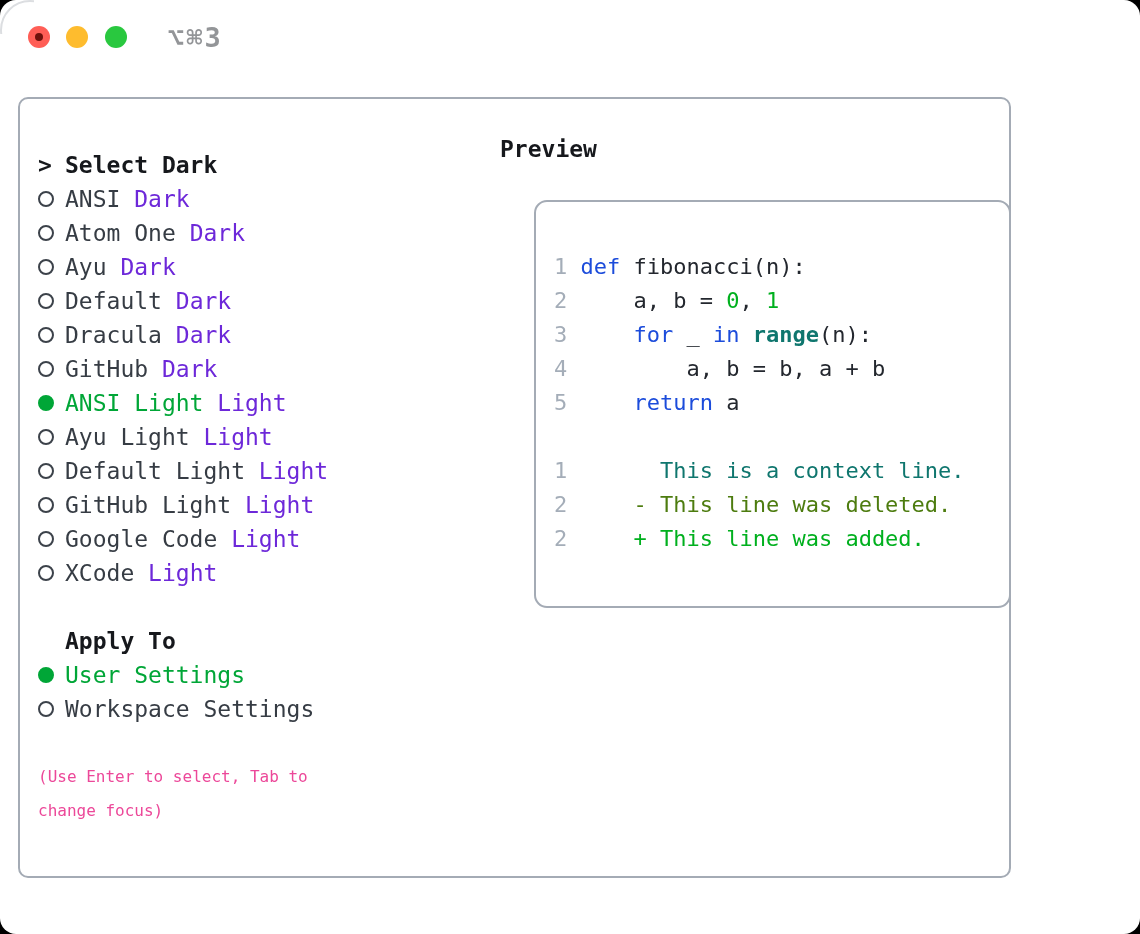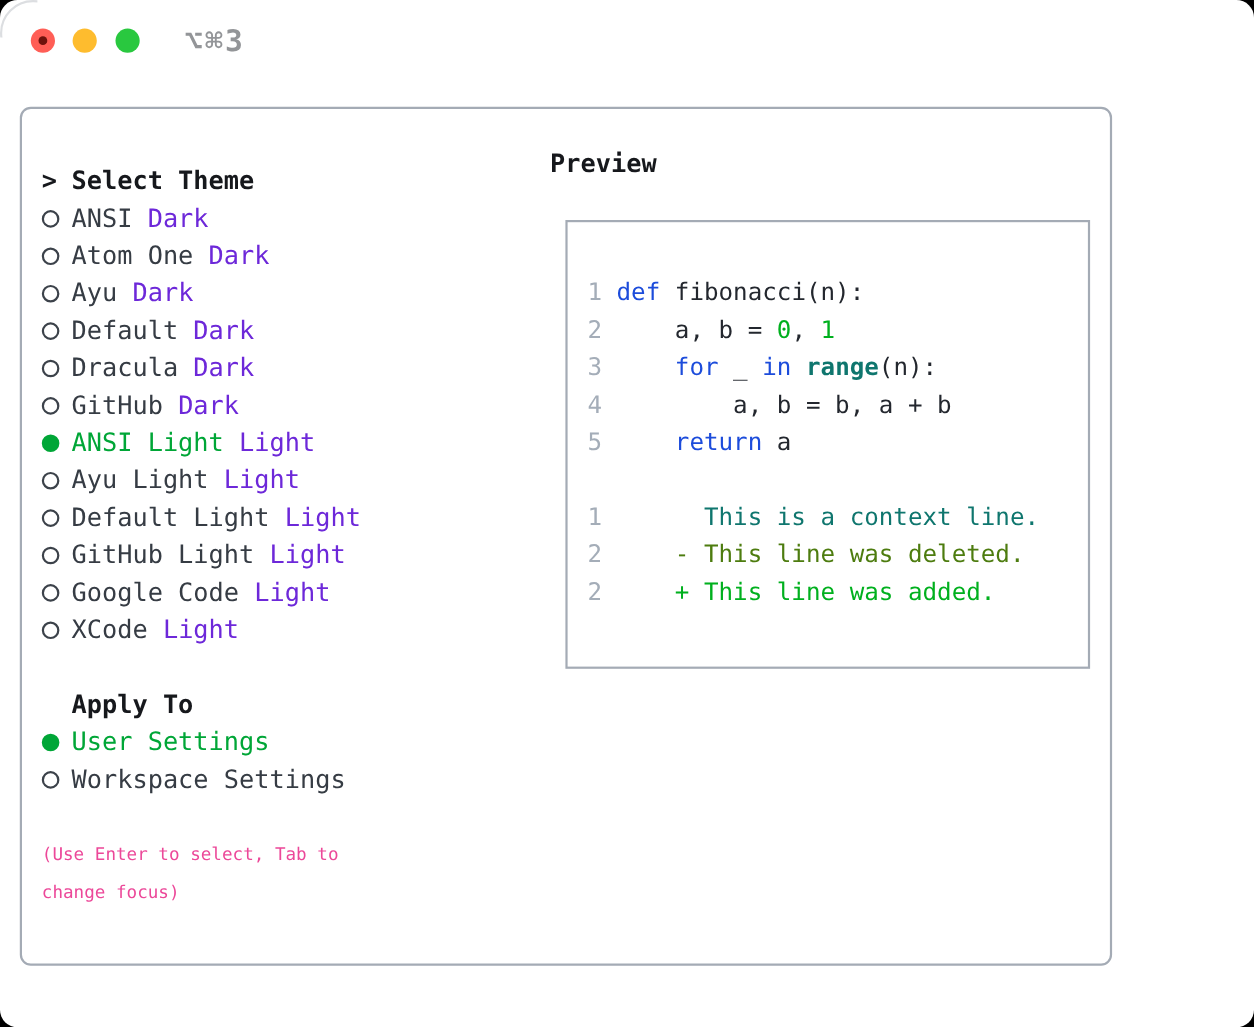--- a/index.html
+++ b/index.html
@@ -51,22 +51,22 @@
   }
   .circle.filled{border-color:#00a637;background:#00a637;}
   .opt-name{color:#363c44;}
   .opt-name.selected{color:#00a637;}
   .variant{color:#6d28d9;margin-left:1ch;}
   .hint-line{height:34px;line-height:34px;font-size:16px;color:#ec4899;white-space:pre;}
 
   
   .right-col{position:absolute;left:480px;top:33px;}
   .preview-box{
-    position:absolute;left:494px;top:101px;width:477px;height:408px;
-    border:2px solid #a4abb5;border-radius:0;box-sizing:border-box;background:#fff;
+    position:absolute;left:514px;top:101px;width:477px;height:408px;
+    border:2px solid #a4abb5;border-radius:13px;box-sizing:border-box;background:#fff;
   }
   .code-area{padding:48px 0 0 18px;}
   .code-line{height:34px;line-height:34px;font-size:22px;white-space:pre;}
   .ln{display:inline-block;width:2ch;color:#a4adb8;}
   .fg{color:#23272e;}
   .keyword{color:#1c4cdb;}
   .number{color:#00b01e;}
   .builtin{color:#0f766e;font-weight:bold;}
   .context{color:#0f766e;}
   .deleted{color:#4d7c0f;}
@@ -84,21 +84,21 @@
     <button class="light yellow"></button>
     <button class="light green"></button>
     <div class="shortcut">⌥⌘3</div>
   </div>
 
   <div class="panel">
 
     <div class="left-col">
       <div class="row">
         <span class="radio-col"><span class="prompt">&gt;</span></span>
-        <span class="h">Select Theme</span>
+        <span class="h">Select Dark</span>
       </div>
 
       <div id="theme-list">
           <div class="row"><span class="radio-col"><span class="circle"></span></span><span class="opt-name">ANSI</span><span class="variant">Dark</span></div>
           <div class="row"><span class="radio-col"><span class="circle"></span></span><span class="opt-name">Atom One</span><span class="variant">Dark</span></div>
           <div class="row"><span class="radio-col"><span class="circle"></span></span><span class="opt-name">Ayu</span><span class="variant">Dark</span></div>
           <div class="row"><span class="radio-col"><span class="circle"></span></span><span class="opt-name">Default</span><span class="variant">Dark</span></div>
           <div class="row"><span class="radio-col"><span class="circle"></span></span><span class="opt-name">Dracula</span><span class="variant">Dark</span></div>
           <div class="row"><span class="radio-col"><span class="circle"></span></span><span class="opt-name">GitHub</span><span class="variant">Dark</span></div>
           <div class="row"><span class="radio-col"><span class="circle filled"></span></span><span class="opt-name selected">ANSI Light</span><span class="variant">Light</span></div>

